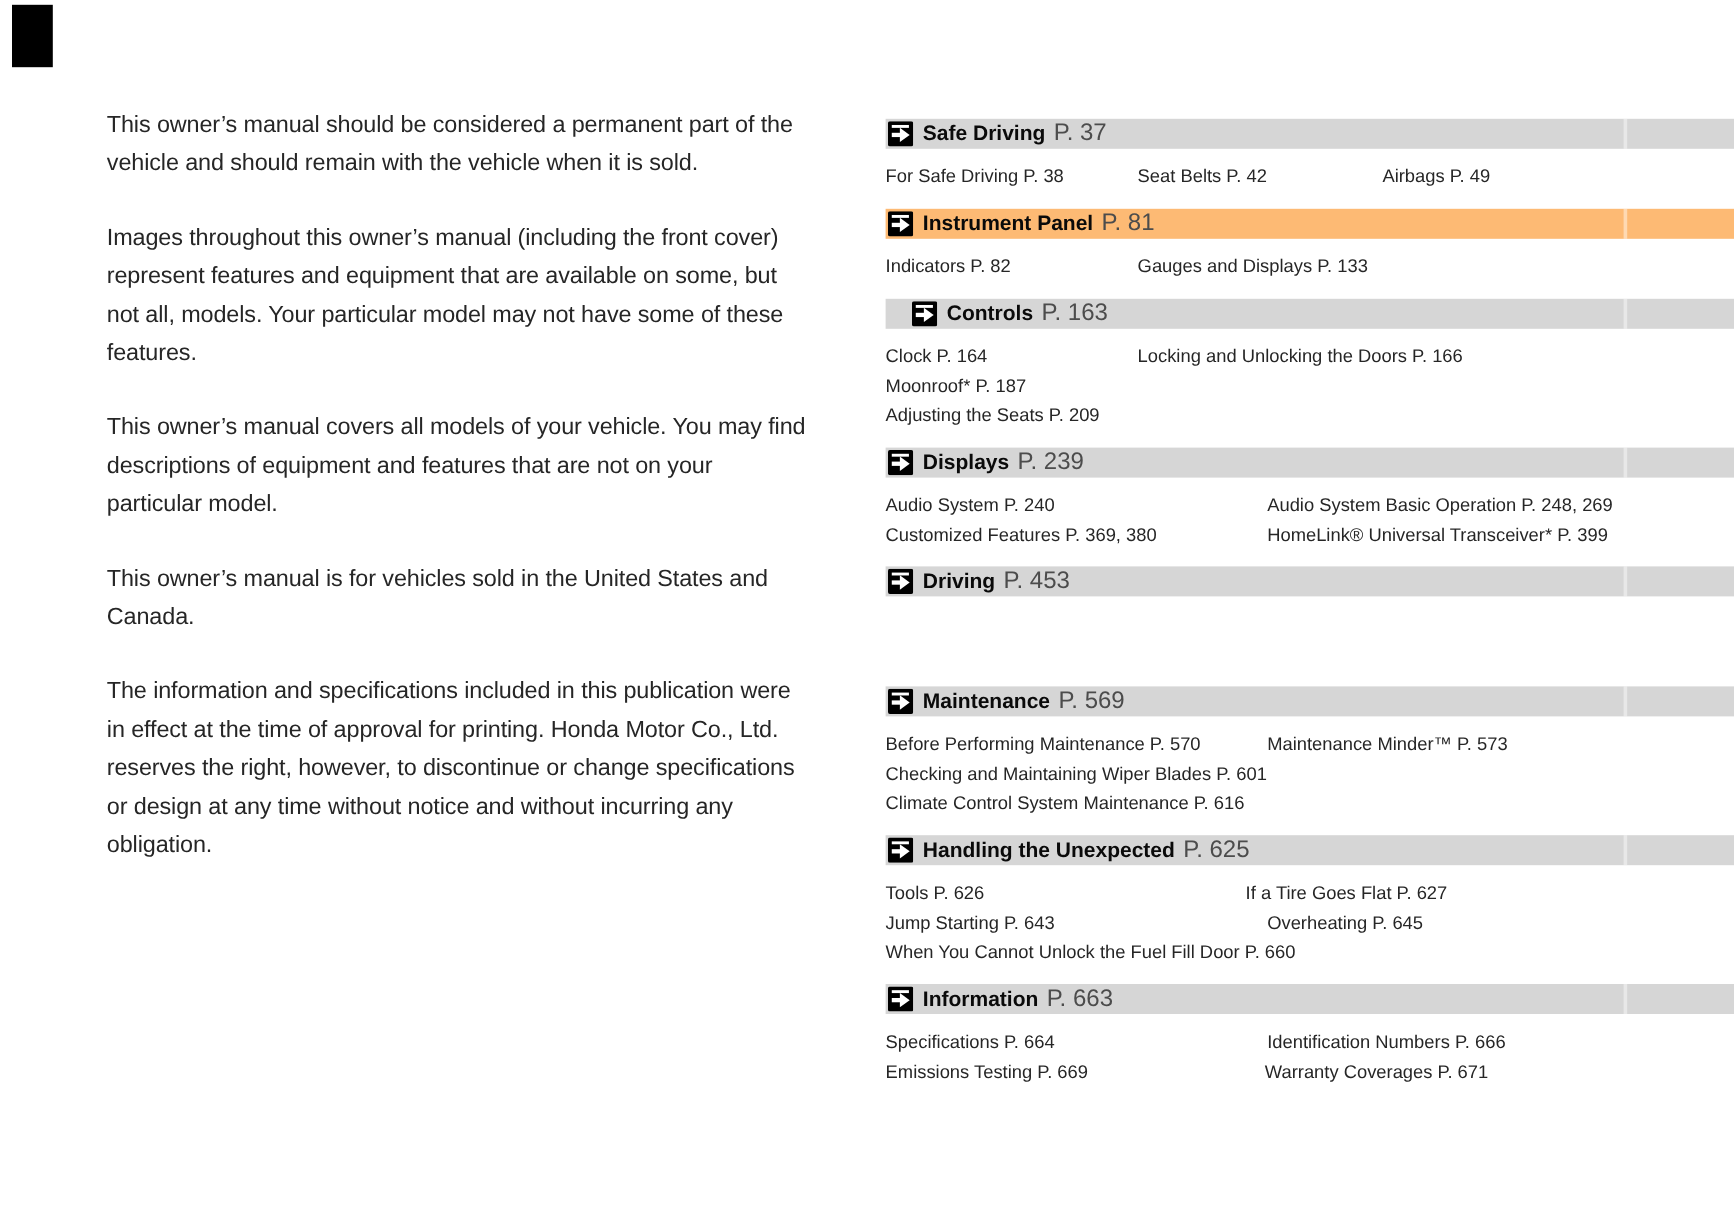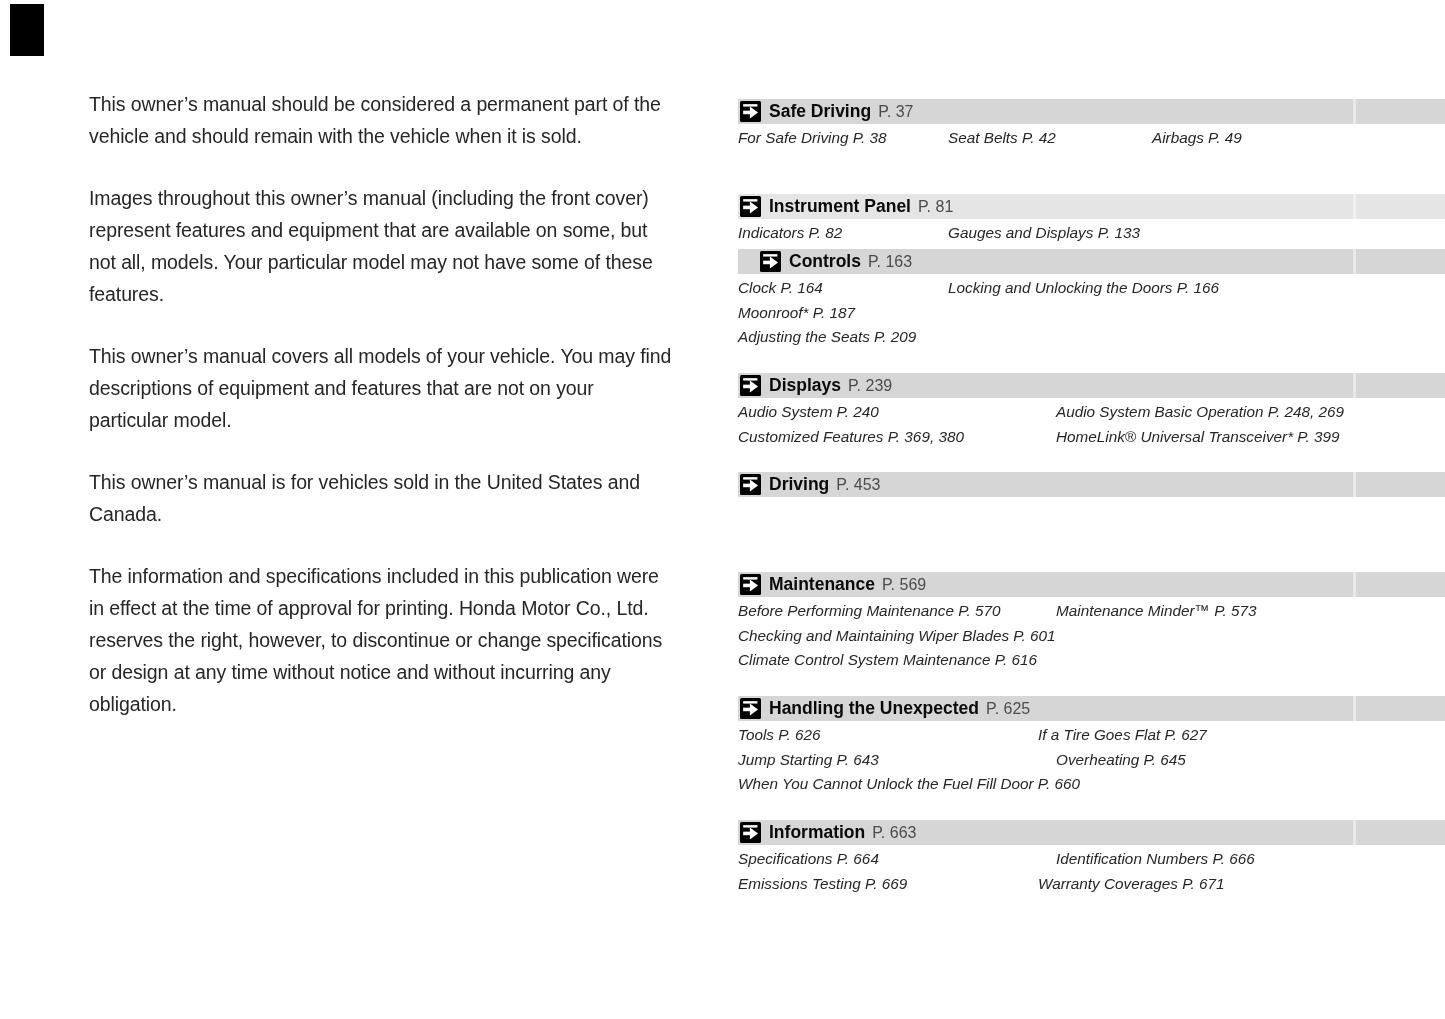--- a/index.html
+++ b/index.html
@@ -51,26 +51,26 @@
     flex: 0 0 auto;
     display: block;
   }
   .sec-title {
     font-weight: bold;
     font-size: 17.5px;
     color: #0a0a0a;
     white-space: nowrap;
   }
   .sec-pageref {
-    font-size: 16px;
+    font-size: 20px;
     color: #4c4c4c;
     margin-left: 7px;
     white-space: nowrap;
   }
-  .rows { position: relative; margin-top: 2px; font-style: italic; }
+  .rows { position: relative; margin-top: 12px; }
   .row { position: relative; height: 24.5px; }
   .toc-item {
     position: absolute;
     top: 0;
     line-height: 24.5px;
     font-size: 15.3px;
     color: #262626;
     white-space: nowrap;
   }
 </style>
@@ -112,21 +112,21 @@
         </div>
         <div class="rows">
           <div class="row">
             <span class="toc-item" style="left: 0px;">For Safe Driving P. 38</span>
             <span class="toc-item" style="left: 210px;">Seat Belts P. 42</span>
             <span class="toc-item" style="left: 414px;">Airbags P. 49</span>
           </div>
         </div>
       </div>
       <div class="section" style="top: 75px;">
-        <div class="bar" style="background: #e5e5e5; margin-top: 20px;">
+        <div class="bar" style="background: #fdba74;">
           <svg viewBox="0 0 20 20" class="marker-icon">
             <rect x="0" y="0" width="20" height="20" rx="1.5" fill="#000000"></rect>
             <rect x="3" y="3" width="13.6" height="2.3" fill="#ffffff"></rect>
             <rect x="3" y="9.2" width="7.6" height="3.4" fill="#ffffff"></rect>
             <polygon points="9.4,5.2 17.2,10.9 9.4,16.6" fill="#ffffff"></polygon>
           </svg>
           <span class="sec-title">Instrument Panel</span>
           <span class="sec-pageref">P. 81</span>
           <div class="bar-seam"></div>
         </div>
@@ -261,18 +261,18 @@
           <span class="sec-pageref">P. 663</span>
           <div class="bar-seam"></div>
         </div>
         <div class="rows">
           <div class="row">
             <span class="toc-item" style="left: 0px;">Specifications P. 664</span>
             <span class="toc-item" style="left: 318px;">Identification Numbers P. 666</span>
           </div>
           <div class="row">
             <span class="toc-item" style="left: 0px;">Emissions Testing P. 669</span>
-            <span class="toc-item" style="left: 300px;">Warranty Coverages P. 671</span>
+            <span class="toc-item" style="left: 316px;">Warranty Coverages P. 671</span>
           </div>
         </div>
       </div>
     </div>
 </div>
 
 </body></html>

